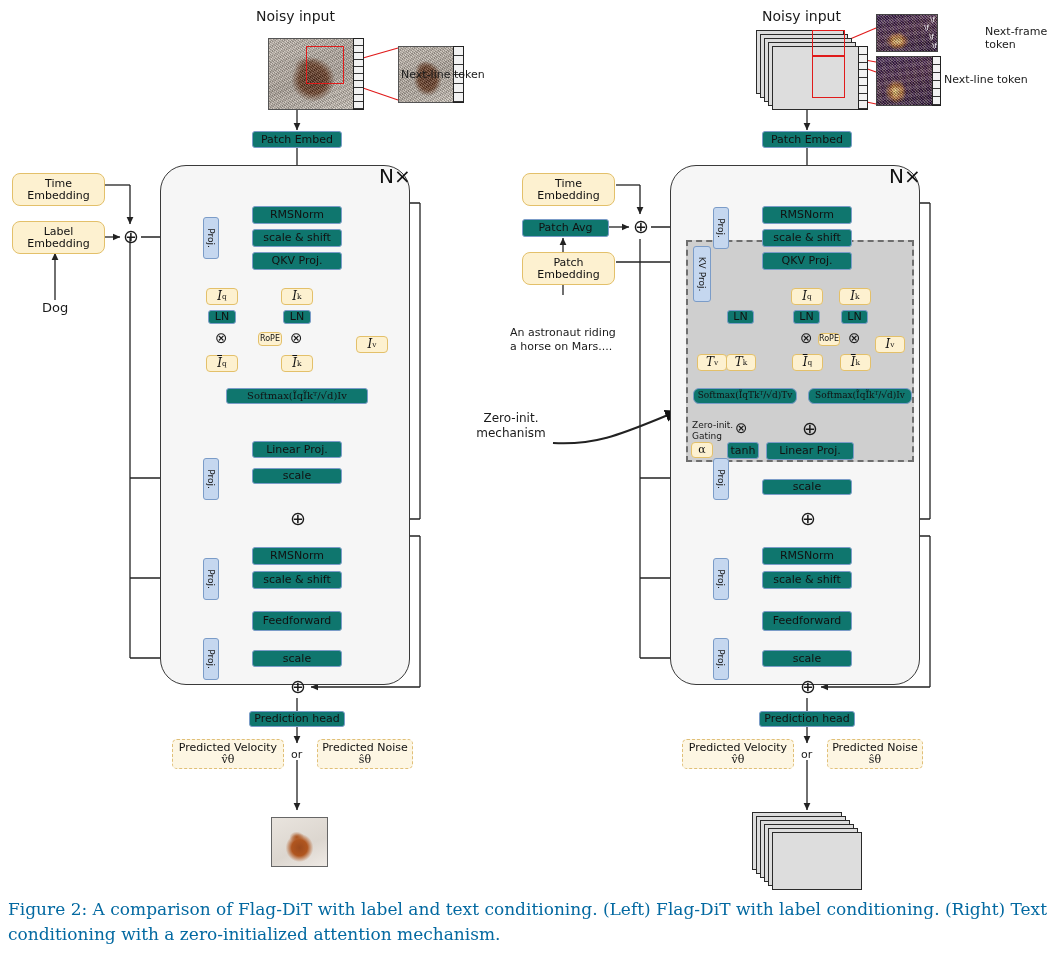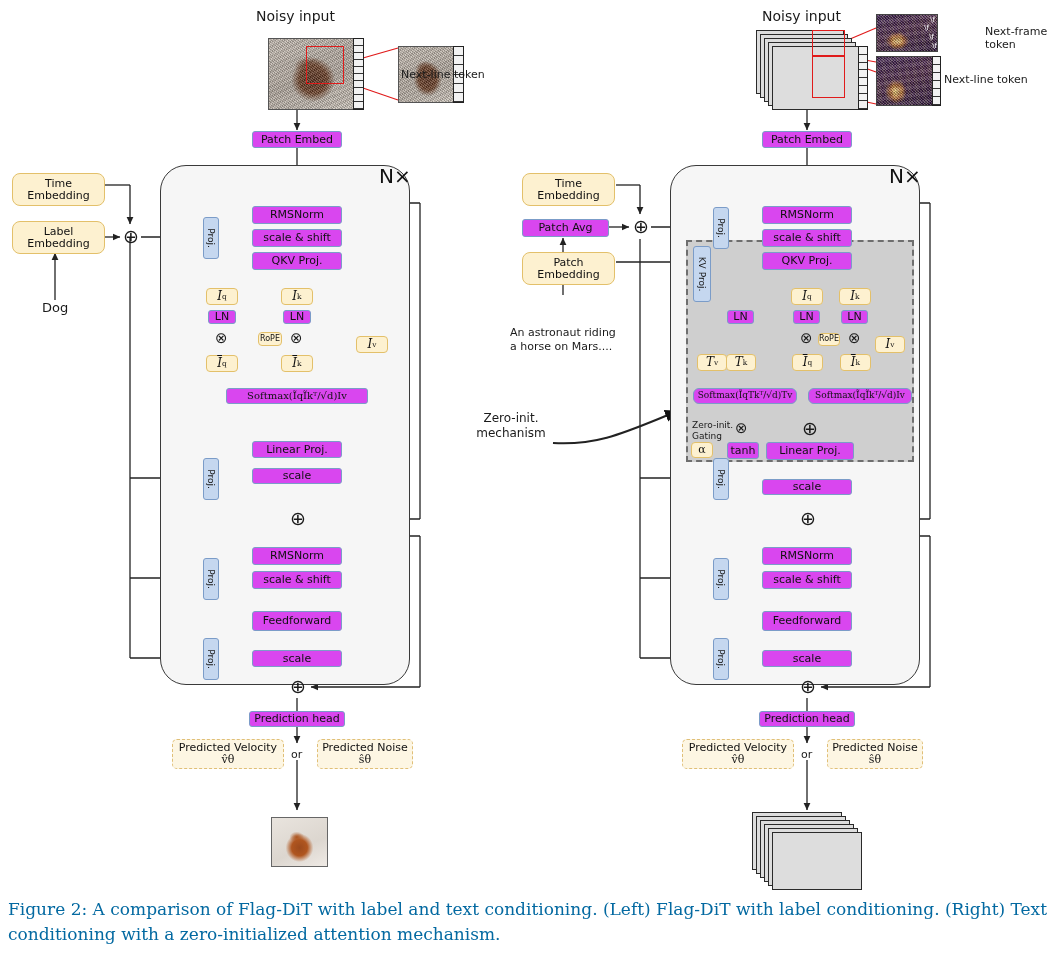--- a/index.html
+++ b/index.html
@@ -5,21 +5,21 @@
   html,body{margin:0;padding:0;background:#fff;}
   body{width:1053px;height:976px;position:relative;
        font-family:"DejaVu Sans","Liberation Sans",sans-serif;
        color:#1a1a1a;overflow:hidden;}
   .fig{position:absolute;left:0;top:0;width:1053px;height:890px;}
   svg.wires{position:absolute;left:0;top:0;width:1053px;height:890px;pointer-events:none;}
 
   
   .node{position:absolute;box-sizing:border-box;display:flex;align-items:center;
         justify-content:center;text-align:center;line-height:1.05;}
-  .blue{background:#d946ef;border:1px solid #7b9cc8;border-radius:3px;color:#111;}
+  .blue{background:#0f766e;border:1px solid #7b9cc8;border-radius:3px;color:#111;}
   .yellow{background:#fdf1d0;border:1px solid #e3c06a;border-radius:4px;color:#111;}
   .yellow-dash{background:#fdf6e3;border:1px dashed #e0bf77;border-radius:5px;color:#111;}
   .yellow-rd{background:#fdf1d0;border:1px solid #e3c06a;border-radius:8px;color:#111;}
 
   .f11{font-size:11px;} .f10{font-size:10px;} .f9{font-size:9px;border-radius:6px;}
   .f12{font-size:12px;} .f13{font-size:13px;} .f14{font-size:14px;}
   .f8{font-size:8px;}
 
   
   .vchip{position:absolute;background:#c5d7ef;border:1px solid #7b9cc8;border-radius:3px;

